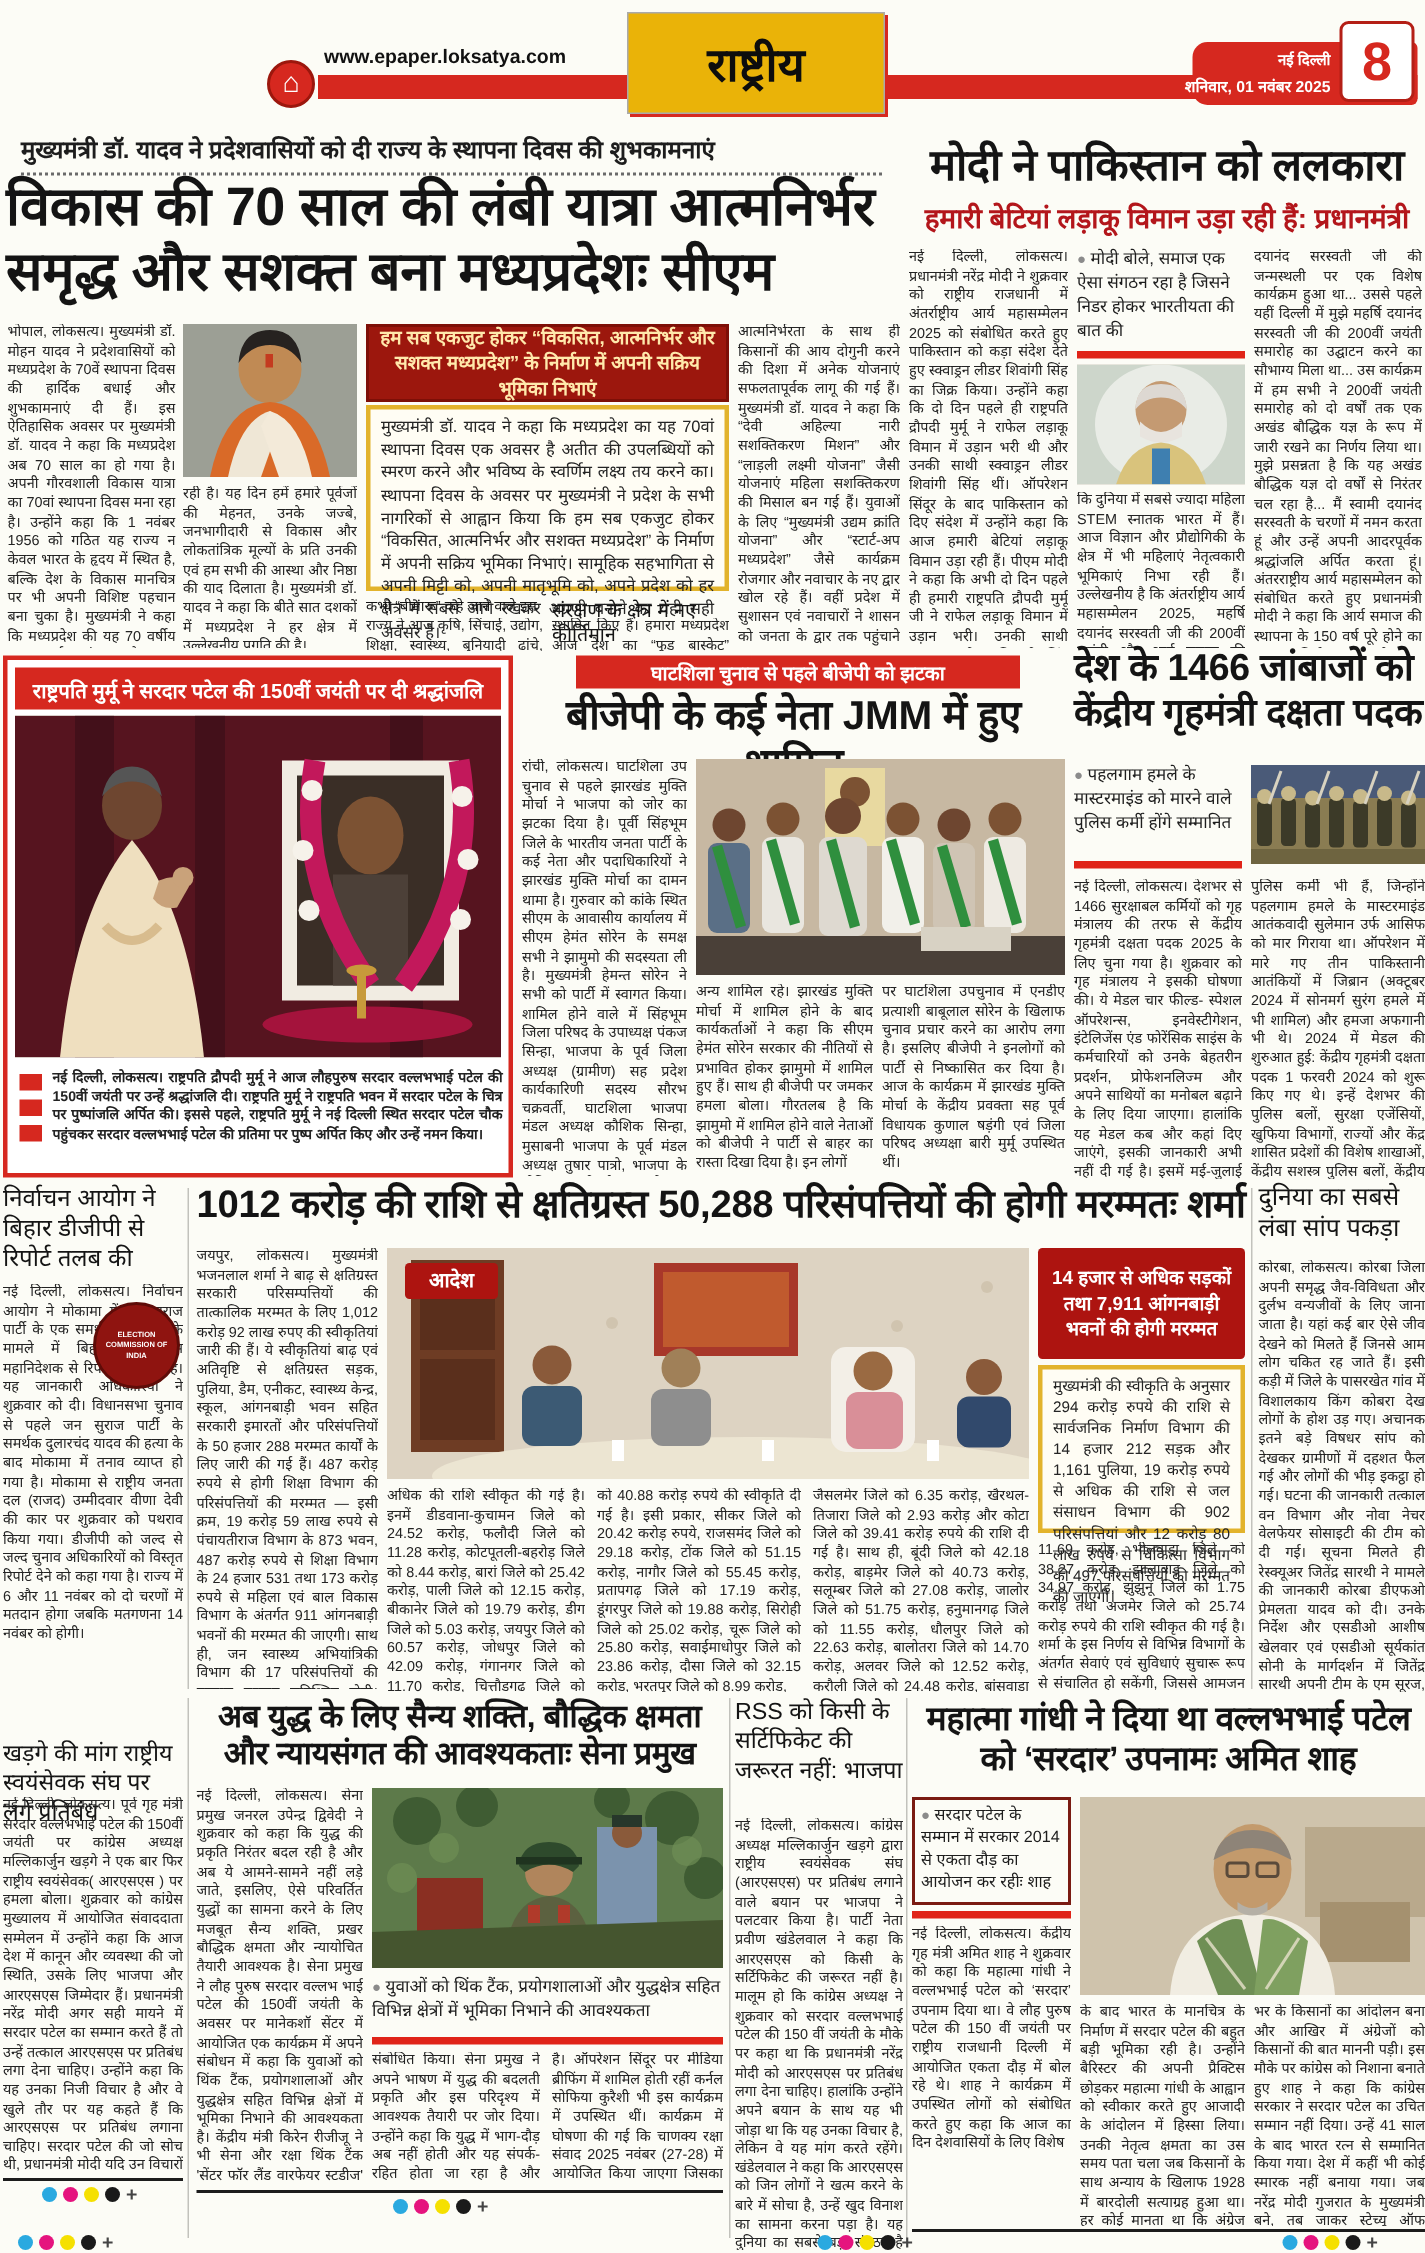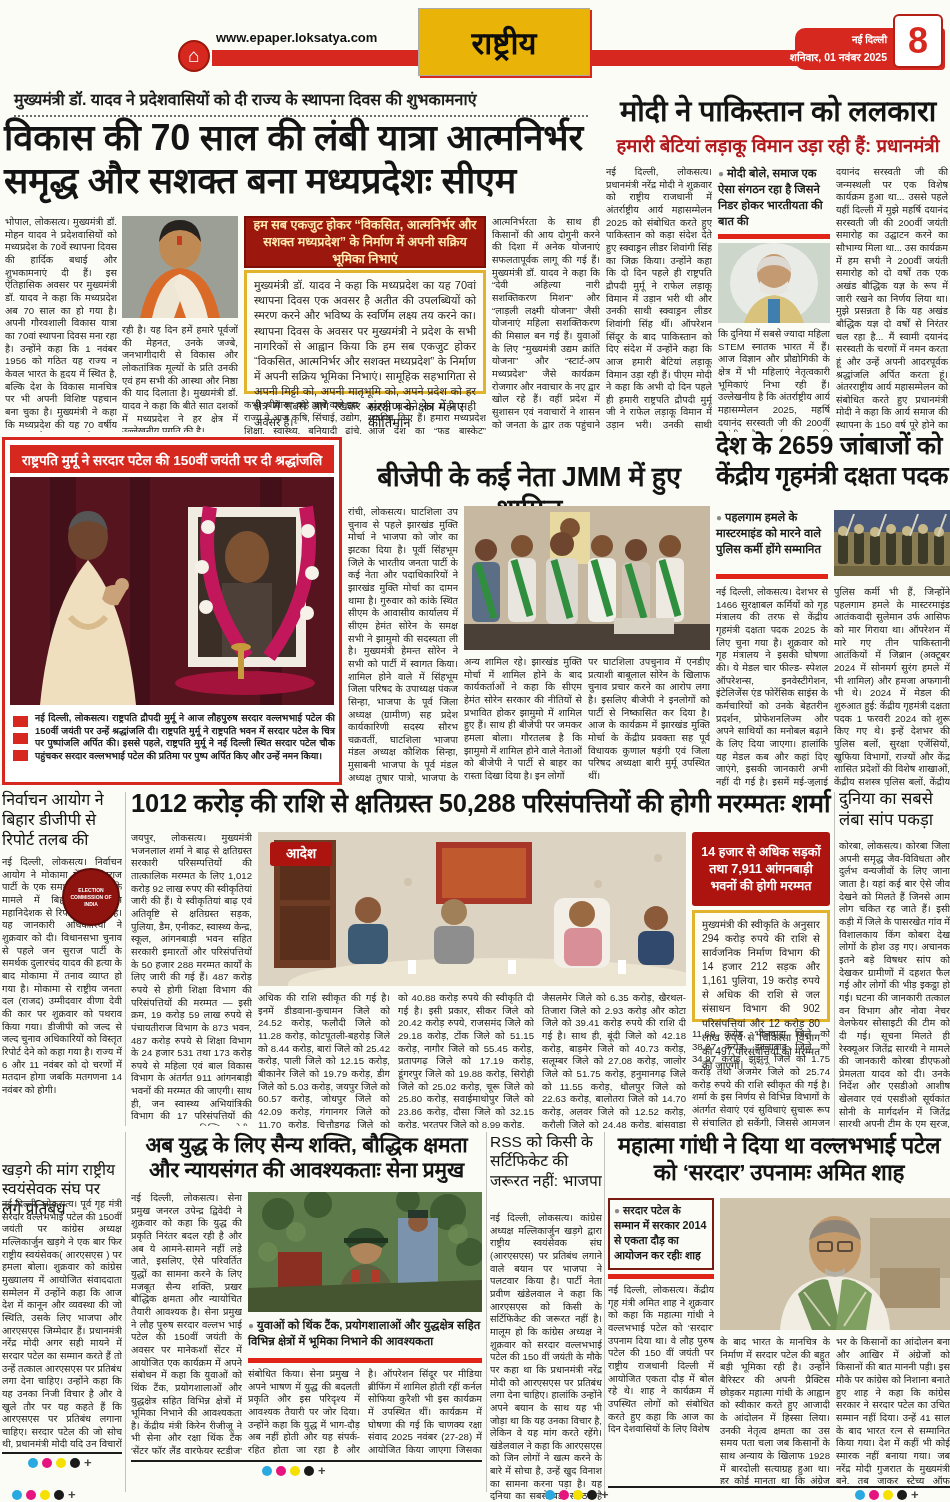--- a/index.html
+++ b/index.html
@@ -7,21 +7,21 @@
   .page{position:relative;width:950px;height:1502px;margin:0 auto;background:#fcfcf6;
         font-family:"Liberation Sans","DejaVu Sans",sans-serif;color:#151515;overflow:hidden}
   .abs{position:absolute}
   .bodytxt{font-size:9.6px;line-height:1.32;text-align:justify;color:#232323;overflow:hidden}
   .headline{font-weight:900;color:#141414;line-height:1.2;letter-spacing:-.2px}
   .colhead{font-weight:400;color:#141414;line-height:1.25}
   .center{text-align:center}
   .redbar{background:#d6281f;color:#fff;font-weight:bold;display:flex;align-items:center;justify-content:center;text-align:center}
   .photo{overflow:hidden;background:#d8d2c6}
   .photo svg{display:block}
-  .bullet-item{font-weight:700;font-size:11.4px;line-height:1.4;color:#1d1d1d}
+  .bullet-item{font-weight:400;font-size:11.4px;line-height:1.4;color:#1d1d1d}
   .bullet-item .dot-mark{color:#8b8b8b;margin-right:3px;font-size:10px}
   .red-rule{background:#e02418;height:5px}
   .vline{width:1px;background:#c2c2bc}
   .blackline{height:2px;background:#1c1c1c}
   .regmarks{display:flex;align-items:center;gap:4px}
   .regmarks i{width:10px;height:10px;border-radius:50%;display:inline-block}
   .regmarks b{color:#444;font-weight:bold;font-size:13px;line-height:10px}
   .kicker{font-weight:800;font-size:16px;color:#1d1d1d;border-bottom:2px dotted #6a6a6a;padding-bottom:5px}
   .boxtitle{background:#9c170d;color:#ffe9ac;font-weight:800;font-size:12.6px;line-height:1.35;
             display:flex;align-items:center;justify-content:center;text-align:center;padding:3px 6px;border:2px solid #7d0f07}
@@ -133,20 +133,21 @@
       </svg>
     </div>
     <div class="abs caption-blocks" style="left:8px;top:276px">
       <div></div>
         <div></div>
         <div></div>
     </div>
     <div class="abs" style="left:30px;top:272px;width:300px;height:70px;font-size:9.4px;line-height:1.35;font-weight:bold;color:#222;text-align:justify"><span style="font-weight:900">नई दिल्ली, लोकसत्य।</span> <span>राष्ट्रपति द्रौपदी मुर्मू ने आज लौहपुरुष सरदार वल्लभभाई पटेल की 150वीं जयंती पर उन्हें श्रद्धांजलि दी। राष्ट्रपति मुर्मू ने राष्ट्रपति भवन में सरदार पटेल के चित्र पर पुष्पांजलि अर्पित की। इससे पहले, राष्ट्रपति मुर्मू ने नई दिल्ली स्थित सरदार पटेल चौक पहुंचकर सरदार वल्लभभाई पटेल की प्रतिमा पर पुष्प अर्पित किए और उन्हें नमन किया।</span></div>
   </div>
 
+  <div class="abs redbar" style="left:384px;top:437px;width:296px;height:22px;font-size:13px">घाटशिला चुनाव से पहले बीजेपी को झटका</div>
   <div class="abs headline center" style="left:348px;top:461px;width:362px;height:40px;font-size:27px">बीजेपी के कई नेता JMM में हुए शामिल</div>
   <div class="abs bodytxt" style="left:348px;top:506px;width:110px;height:278px">रांची, लोकसत्य। घाटशिला उप चुनाव से पहले झारखंड मुक्ति मोर्चा ने भाजपा को जोर का झटका दिया है। पूर्वी सिंहभूम जिले के भारतीय जनता पार्टी के कई नेता और पदाधिकारियों ने झारखंड मुक्ति मोर्चा का दामन थामा है। गुरुवार को कांके स्थित सीएम के आवासीय कार्यालय में सीएम हेमंत सोरेन के समक्ष सभी ने झामुमो की सदस्यता ली है। मुख्यमंत्री हेमन्त सोरेन ने सभी को पार्टी में स्वागत किया। शामिल होने वाले में सिंहभूम जिला परिषद के उपाध्यक्ष पंकज सिन्हा, भाजपा के पूर्व जिला अध्यक्ष (ग्रामीण) सह प्रदेश कार्यकारिणी सदस्य सौरभ चक्रवर्ती, घाटशिला भाजपा मंडल अध्यक्ष कौशिक सिन्हा, मुसाबनी भाजपा के पूर्व मंडल अध्यक्ष तुषार पात्रो, भाजपा के मीडिया प्रभारी सुरेश महाली तथा जमशेदपुर के सुप्रसिद्ध जंबू अखाड़ा के अध्यक्ष बंटी सिंह सहित कई</div>
   <div class="abs photo" style="left:464px;top:506px;width:246px;height:144px">
     <svg width="246" height="144" viewBox="0 0 246 144">
       <rect width="246" height="144" fill="#c7b8a2"></rect>
       <rect x="86" y="6" width="40" height="52" fill="#e8d9a0"></rect>
       <circle cx="106" cy="22" r="10" fill="#7c5233"></circle>
       <g>
         <circle cx="22" cy="44" r="11" fill="#6e4630"></circle>
           <rect x="8" y="56" width="28" height="60" rx="6" fill="#5a6f86"></rect>
@@ -169,21 +170,21 @@
             <line x1="198" y1="54" x2="214" y2="110"></line>
         </g>
       </g>
       <rect y="118" width="246" height="26" fill="#4a4038"></rect>
       <rect x="150" y="112" width="60" height="16" fill="#d8d2c4"></rect>
     </svg>
   </div>
   <div class="abs bodytxt" style="left:588px;top:656px;width:122px;height:128px">पर घाटशिला उपचुनाव में एनडीए प्रत्याशी बाबूलाल सोरेन के खिलाफ चुनाव प्रचार करने का आरोप लगा है। इसलिए बीजेपी ने इनलोगों को पार्टी से निष्कासित कर दिया है। आज के कार्यक्रम में झारखंड मुक्ति मोर्चा के केंद्रीय प्रवक्ता सह पूर्व विधायक कुणाल षड़ंगी एवं जिला परिषद अध्यक्षा बारी मुर्मू उपस्थित थीं।</div>
   <div class="abs bodytxt" style="left:464px;top:656px;width:118px;height:128px">अन्य शामिल रहे। झारखंड मुक्ति मोर्चा में शामिल होने के बाद कार्यकर्ताओं ने कहा कि सीएम हेमंत सोरेन सरकार की नीतियों से प्रभावित होकर झामुमो में शामिल हुए हैं। साथ ही बीजेपी पर जमकर हमला बोला। गौरतलब है कि झामुमो में शामिल होने वाले नेताओं को बीजेपी ने पार्टी से बाहर का रास्ता दिखा दिया है। इन लोगों</div>
 
-  <div class="abs headline" style="left:716px;top:430px;width:234px;height:74px;font-size:25px">देश के 2659 जांबाजों को केंद्रीय गृहमंत्री दक्षता पदक</div>
+  <div class="abs headline" style="left:716px;top:430px;width:234px;height:74px;font-size:25px">देश के 1466 जांबाजों को केंद्रीय गृहमंत्री दक्षता पदक</div>
   <div class="abs" style="left:716px;top:510px;width:112px;height:62px">
     <div class="bullet-item"><span class="dot-mark">●</span><span>पहलगाम हमले के मास्टरमाइंड को मारने वाले पुलिस कर्मी होंगे सम्मानित</span></div>
   </div>
   <div class="abs red-rule" style="left:716px;top:574px;width:112px"></div>
   <div class="abs photo" style="left:834px;top:510px;width:116px;height:66px">
     <svg width="116" height="66" viewBox="0 0 116 66">
       <rect width="116" height="66" fill="#8a7c52"></rect>
       <rect width="116" height="22" fill="#4a5a78"></rect>
       <g fill="#3c3a28">
         <rect x="4" y="24" width="10" height="30" rx="3"></rect>

